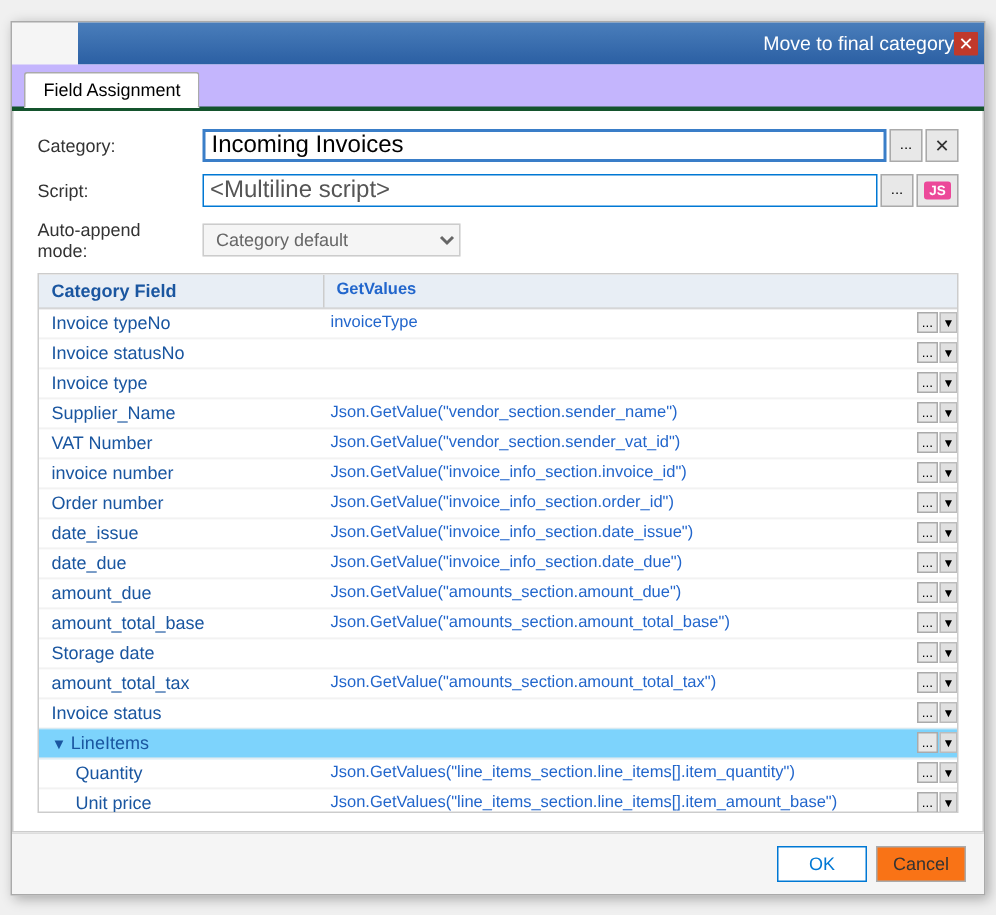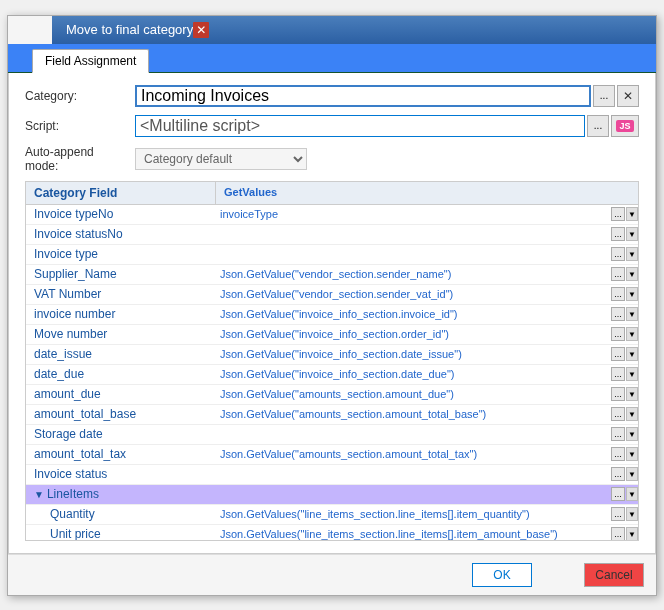--- a/index.html
+++ b/index.html
@@ -15,45 +15,45 @@
     }
     .dialog {
       width: 650px;
       background: #f5f5f5;
       border: 1px solid #aaa;
       box-shadow: 2px 2px 8px rgba(0,0,0,0.3);
     }
     .title-bar {
       background: linear-gradient(to bottom, #4a7ebb, #2b5fa3);
       color: white;
-      padding: 6px 14px;
-      display: flex;
-      justify-content: flex-start;
+      padding: 6px 4px;
+      display: flex;
+      justify-content: flex-end;
       align-items: center;
       font-size: 13px;
       font-weight: normal;
       margin-left: 44px;
     }
     .title-bar-close {
       width: 16px;
       height: 16px;
       background: #c0392b;
       color: white;
       border: none;
       cursor: pointer;
       font-size: 12px;
       display: flex;
       align-items: center;
       justify-content: center;
       border-radius: 1px;
     }
     .tab-bar {
-      background: #3b82f6;
-      border-bottom: 1px solid #14532d;
-      padding: 4px 8px 0 24px;
+      background: #c4b5fd;
+      border-bottom: 3px solid #14532d;
+      padding: 4px 8px 0 8px;
       display: flex;
     }
     .tab {
       padding: 4px 12px;
       background: #e0e8f0;
       border: 1px solid #aaa;
       border-bottom: none;
       margin-right: 2px;
       cursor: pointer;
       font-size: 12px;
@@ -252,29 +252,28 @@
       height: 24px;
       background: white;
       border: 1px solid #0078d4;
       color: #0078d4;
       cursor: pointer;
       font-size: 12px;
     }
     .btn-cancel {
       width: 60px;
       height: 24px;
-      background: #ef4444;
+      background: #f97316;
       border: 1px solid #aaa;
       color: #333;
       cursor: pointer;
       font-size: 12px;
-      margin-left: 46px;
     }
     .group-row {
-      background: #c4b5fd;
+      background: #7dd3fc;
       gap: 16px;
     }
   </style>
 </head>
 <body>
 
 <div class="dialog">
 
   <div class="title-bar">
     <span>Move to final category</span>
@@ -369,21 +368,21 @@
           </div>
           <div class="table-row-item">
             <div class="col-field">invoice number</div>
             <div class="col-assign">Json.GetValue("invoice_info_section.invoice_id")</div>
             <div class="col-actions">
               <button class="row-btn">...</button>
               <button class="row-arrow">▼</button>
             </div>
           </div>
           <div class="table-row-item">
-            <div class="col-field">Move number</div>
+            <div class="col-field">Order number</div>
             <div class="col-assign">Json.GetValue("invoice_info_section.order_id")</div>
             <div class="col-actions">
               <button class="row-btn">...</button>
               <button class="row-arrow">▼</button>
             </div>
           </div>
           <div class="table-row-item">
             <div class="col-field">date_issue</div>
             <div class="col-assign">Json.GetValue("invoice_info_section.date_issue")</div>
             <div class="col-actions">

